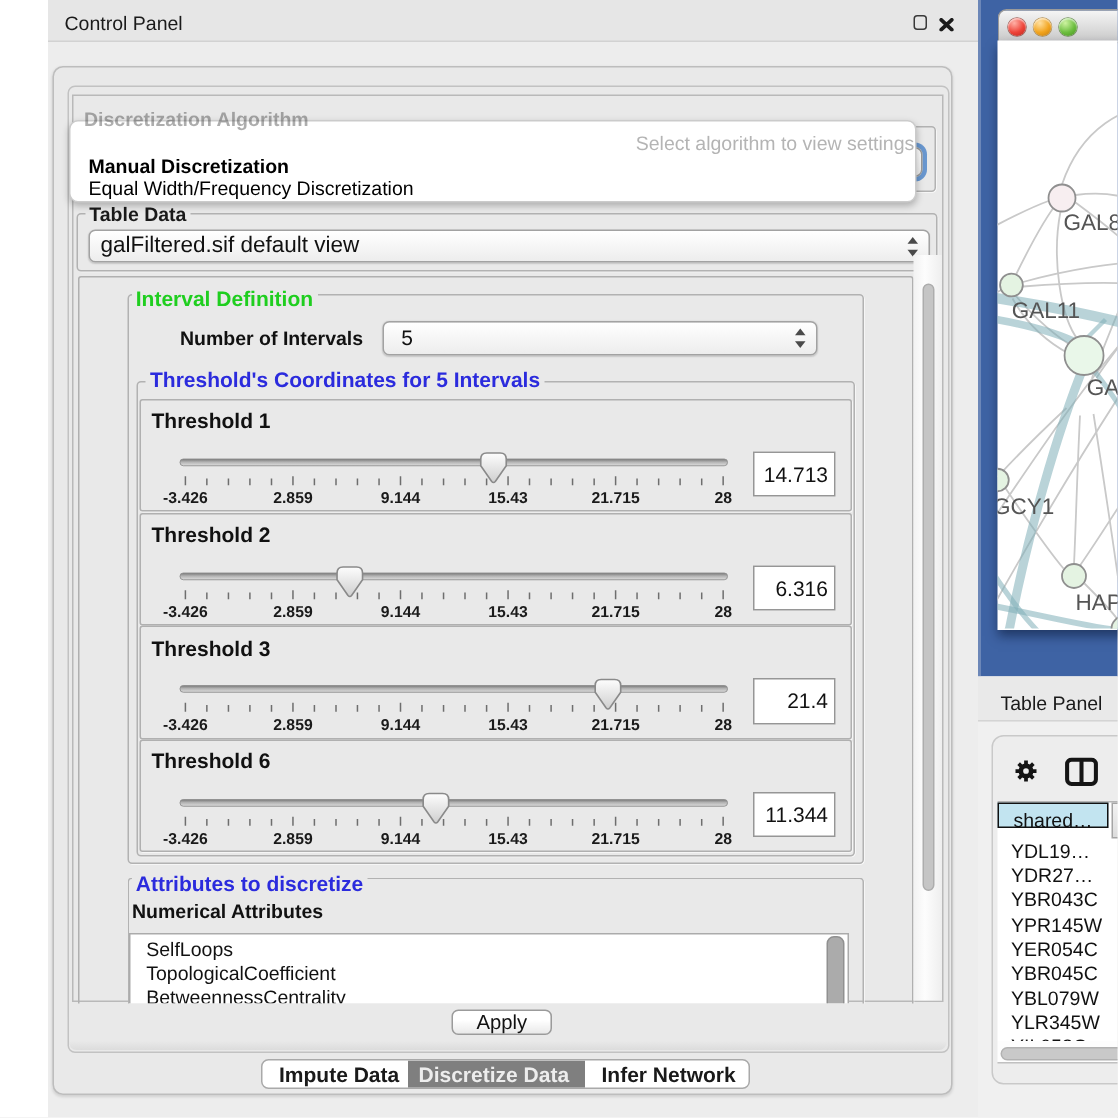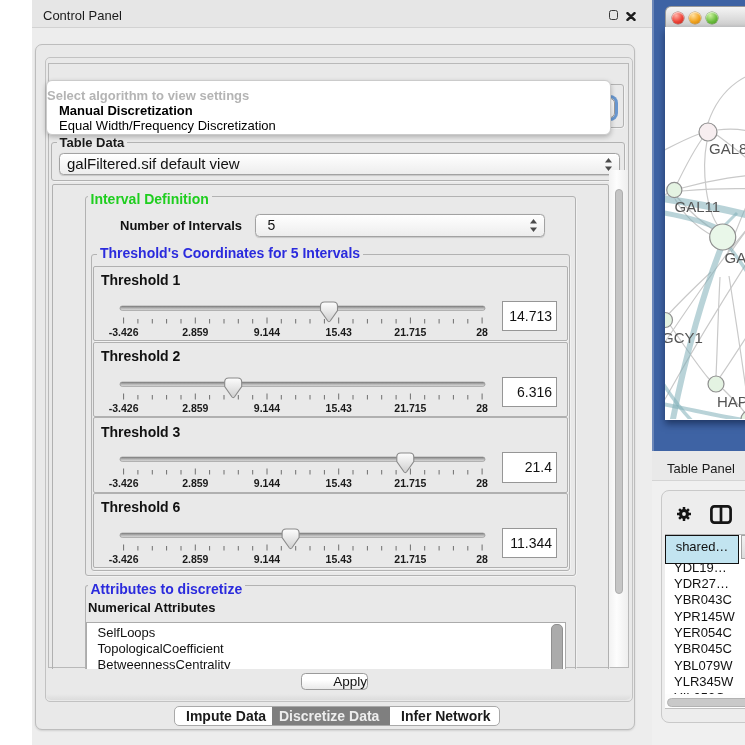--- a/index.html
+++ b/index.html
@@ -278,34 +278,35 @@
     <div style="position:absolute;left:11px;top:2px;font-size:13px;color:#111;line-height:16.1px">SelfLoops<br>TopologicalCoefficient<br>BetweennessCentrality</div>
     <div style="position:absolute;right:2.5px;top:1px;width:10px;height:60px;background:#ababab;border-radius:5px;border:1px solid #909090"></div>
   </div>
 
   <div class="abs" style="left:576.5px;top:170px;width:19px;height:497px;background:linear-gradient(90deg,#f2f2f2,#fdfdfd 40%,#eeeeee)"></div>
   <div class="abs" style="left:582.5px;top:189px;width:6px;height:403px;background:#c5c5c5;border:1px solid #adadad;border-radius:5px"></div>
   <div class="abs" style="left:548px;top:98px;width:33px;height:18px;background:linear-gradient(#fff,#ececec);border:1px solid #9a9a9a;border-radius:5px;box-shadow:0 0 0 3px rgba(72,130,200,.8)"></div>
 
   <div class="abs" style="left:16px;top:668.5px;width:579px;height:31px;background:#e9e9e9"></div>
   <div class="abs" style="left:13.5px;top:693.5px;width:585px;height:6px;background:linear-gradient(#e9e9e9,#dcdcdc);border-radius:0 0 5px 5px"></div>
-  <div class="abs" style="left:269px;top:672.5px;width:65px;height:15.5px;background:linear-gradient(#ffffff 40%,#e9e9e9);border:1px solid #9b9b9b;border-radius:4.5px;text-align:right;font-size:13.5px;line-height:15px;color:#111">Apply</div>
+  <div class="abs" style="left:269px;top:672.5px;width:65px;height:15.5px;background:linear-gradient(#ffffff 40%,#e9e9e9);border:1px solid #9b9b9b;border-radius:4.5px;text-align:center;font-size:13.5px;line-height:15px;color:#111">Apply</div>
 
   <div class="abs" style="left:142px;top:705.5px;width:324px;height:18.5px;background:#fff;border:1px solid #a9a9a9;border-radius:5px;overflow:hidden">
     <div class="abs" style="left:97px;top:0;width:118px;height:19px;background:#7f7f7f"></div>
     <div class="abs tabtxt" style="left:11px;top:1px">Impute Data</div>
     <div class="abs tabtxt" style="left:104px;top:1px;color:#ededed">Discretize Data</div>
     <div class="abs tabtxt" style="left:226px;top:1px">Infer Network</div>
   </div>
 
   <div class="abs" style="left:14px;top:80px;width:562.5px;height:52.5px;background:#fff;border:1px solid #cbcbcb;border-radius:6px;box-shadow:0 2px 5px rgba(0,0,0,.25)">
-    <div class="abs" style="left:0;top:6.5px;width:100%;text-align:left;font-size:13px;font-weight:bold;color:#b4b4b4">Select algorithm to view settings</div>
+    <div class="abs" style="left:0;top:6.5px;width:100%;text-align:right;font-size:13px;font-weight:normal;color:#b4b4b4">Select algorithm to view settings</div>
     <div class="abs bold" style="left:12px;top:21.5px;font-size:13px;color:#000">Manual Discretization</div>
     <div class="abs" style="left:12px;top:37px;font-size:13px;color:#000">Equal Width/Frequency Discretization</div>
   </div>
+  <div class="abs bold" style="left:24px;top:72px;font-size:13px;color:rgba(60,60,60,.42)">Discretization Algorithm</div>
 
   <div class="abs" style="left:620px;top:0;width:125px;height:451px;background:#3e63a4"></div>
   <div class="abs" style="left:620px;top:0;width:2px;height:451px;background:#6c87b8"></div>
   <div class="abs" style="left:633px;top:6px;width:112px;height:21px;background:linear-gradient(#f5f5f5,#c9c9c9);border:1px solid #9a9a9a;border-bottom-color:#7d7d7d;border-radius:6px 0 0 0"></div>
   <div class="abs" style="left:640px;top:11.5px;width:12px;height:12px;border-radius:50%;background:radial-gradient(circle at 35% 28%,#ffb0a6,#ee4338 55%,#b5271e);box-shadow:inset 0 1px 1px rgba(255,255,255,.6),0 0 0 0.5px rgba(120,30,20,.65)"></div>
   <div class="abs" style="left:657px;top:11.5px;width:12px;height:12px;border-radius:50%;background:radial-gradient(circle at 35% 28%,#ffe0a0,#f2a41f 55%,#c07b12);box-shadow:inset 0 1px 1px rgba(255,255,255,.6),0 0 0 0.5px rgba(150,100,10,.65)"></div>
   <div class="abs" style="left:674px;top:11.5px;width:12px;height:12px;border-radius:50%;background:radial-gradient(circle at 35% 28%,#cdf3a0,#6cbe3f 55%,#47901f);box-shadow:inset 0 1px 1px rgba(255,255,255,.6),0 0 0 0.5px rgba(50,100,20,.65)"></div>
 
   <div class="abs" style="left:633px;top:27px;width:112px;height:392.5px;background:#fff;box-shadow:0 4px 7px rgba(8,20,50,.55)"></div>
   <svg class="abs" style="left:633px;top:27px" width="112" height="392" viewBox="0 0 112 392">
@@ -385,21 +386,21 @@
     <path d="M11 1.8 L11 17.2" stroke="#151515" stroke-width="2.7"></path>
   </svg>
   <svg class="abs" style="left:714px;top:508px" width="29" height="13" viewBox="0 0 29 13">
     <rect x="1" y="1" width="10.5" height="10.5" fill="none" stroke="#151515" stroke-width="1.6"></rect>
     <path d="M3.4 6.2 L5.2 8.4 L9 3.4" stroke="#151515" stroke-width="1.6" fill="none"></path>
     <rect x="16.5" y="1" width="10.5" height="10.5" fill="none" stroke="#151515" stroke-width="1.6"></rect>
     <path d="M18.9 6.2 L20.7 8.4 L24.5 3.4" stroke="#151515" stroke-width="1.6" fill="none"></path>
   </svg>
 
   <div class="abs" style="left:633px;top:534px;width:112px;height:159px;background:#fff;border-top:1px solid #b5b5b5"></div>
-  <div class="abs" style="left:633px;top:534.5px;width:74px;height:29px;background:#c2e4f0;border:1.5px solid #111;box-sizing:border-box;font-size:13px;color:#111;text-align:center;line-height:22px">shared…</div>
+  <div class="abs" style="left:633px;top:534.5px;width:74px;height:17px;background:#c2e4f0;border:1.5px solid #111;box-sizing:border-box;font-size:13px;color:#111;text-align:center;line-height:22px">shared…</div>
   <div class="abs" style="left:708.5px;top:534.5px;width:37px;height:24.5px;background:linear-gradient(#f2f2f2,#dcdcdc);border:1px solid #a5a5a5;box-sizing:border-box;font-size:13px;color:#111;padding-left:10px;line-height:22px">na</div>
   <div class="cell" style="left:642px;top:559.5px;height:16.3px;line-height:16.3px">YDL19…</div>
   <div class="cell" style="left:718px;top:559.5px;height:16.3px;line-height:16.3px;width:27px;overflow:hidden">YDL194W</div>
   <div class="cell" style="left:642px;top:575.8px;height:16.3px;line-height:16.3px">YDR27…</div>
   <div class="cell" style="left:718px;top:575.8px;height:16.3px;line-height:16.3px;width:27px;overflow:hidden">YDR277C</div>
   <div class="cell" style="left:642px;top:592.2px;height:16.3px;line-height:16.3px">YBR043C</div>
   <div class="cell" style="left:718px;top:592.2px;height:16.3px;line-height:16.3px;width:27px;overflow:hidden">YBR043C</div>
   <div class="cell" style="left:642px;top:608.5px;height:16.3px;line-height:16.3px">YPR145W</div>
   <div class="cell" style="left:718px;top:608.5px;height:16.3px;line-height:16.3px;width:27px;overflow:hidden">YPR145W</div>
   <div class="cell" style="left:642px;top:624.8px;height:16.3px;line-height:16.3px">YER054C</div>

